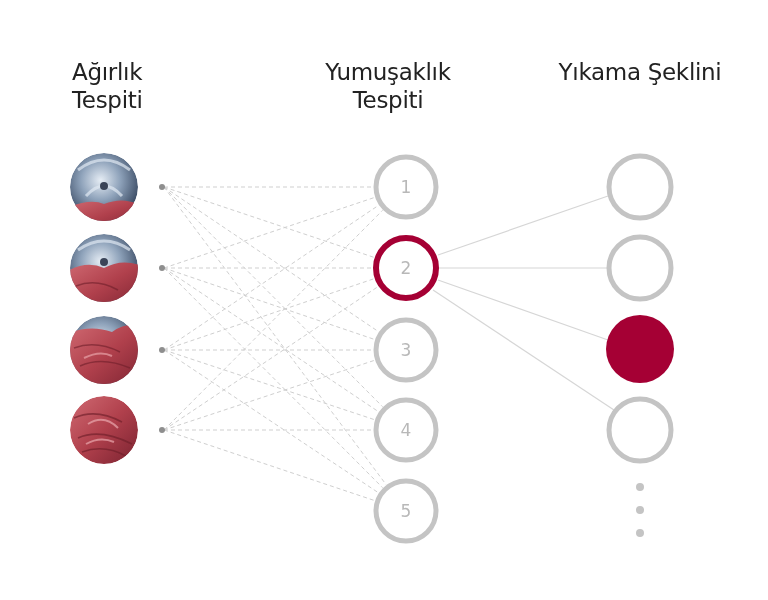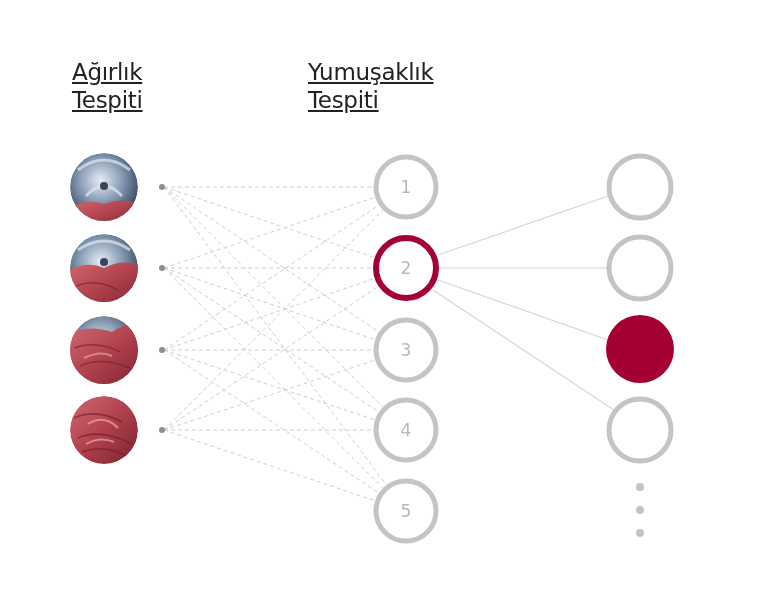--- a/index.html
+++ b/index.html
@@ -1,36 +1,37 @@
 <!DOCTYPE html>
 <html><head>
 <meta charset="utf-8">
 <style>
   html, body { margin: 0; padding: 0; background: #ffffff; }
   body { width: 768px; height: 600px; position: relative; overflow: hidden; font-family: "DejaVu Sans", sans-serif; }
-  .heading { position: absolute; top: 58px; color: #222222; font-size: 23px; line-height: 28px; font-weight: normal; letter-spacing: -0.3px; text-decoration: underline; }
+  .heading { position: absolute; top: 58px; color: #222222; font-size: 23px; line-height: 28px; font-weight: normal; letter-spacing: -0.3px; }
   .heading span { display: block; }
   #h-left { left: 72px; text-align: left; }
-  #h-mid { left: 308px; width: 212px; }
+  #h-mid { left: 282px; width: 212px; text-align: center; }
   #h-right { left: 520px; width: 240px; text-align: center; }
   svg#diagram { position: absolute; left: 0; top: 0; }
   .num { font-family: "DejaVu Sans", sans-serif; font-size: 17px; fill: #b8b8b8; }
 </style>
 </head>
 <body>
 
 <div class="heading" id="h-left">
   <span>Ağırlık</span>
   <span>Tespiti</span>
 </div>
 <div class="heading" id="h-mid">
   <span>Yumuşaklık</span>
   <span>Tespiti</span>
 </div>
 <div class="heading" id="h-right">
+  <span>Yıkama Şeklini</span>
 </div>
 
 <svg id="diagram" width="768" height="600" viewBox="0 0 768 600">
   <defs>
     <radialGradient id="steel" cx="45%" cy="40%" r="65%">
       <stop offset="0%" stop-color="#e6edf5"></stop>
       <stop offset="45%" stop-color="#8ea2ba"></stop>
       <stop offset="100%" stop-color="#2c3c55"></stop>
     </radialGradient>
     <linearGradient id="fabric" x1="0" y1="0" x2="1" y2="1">

